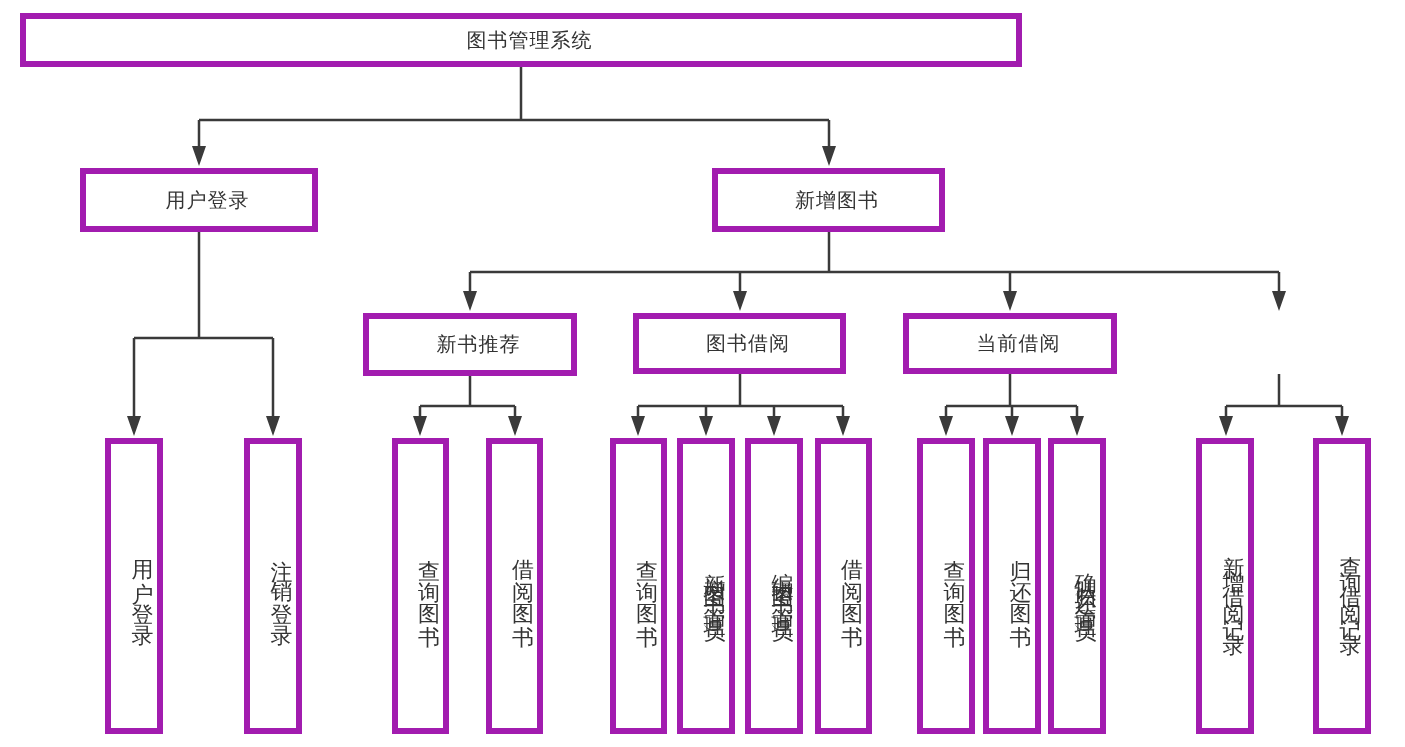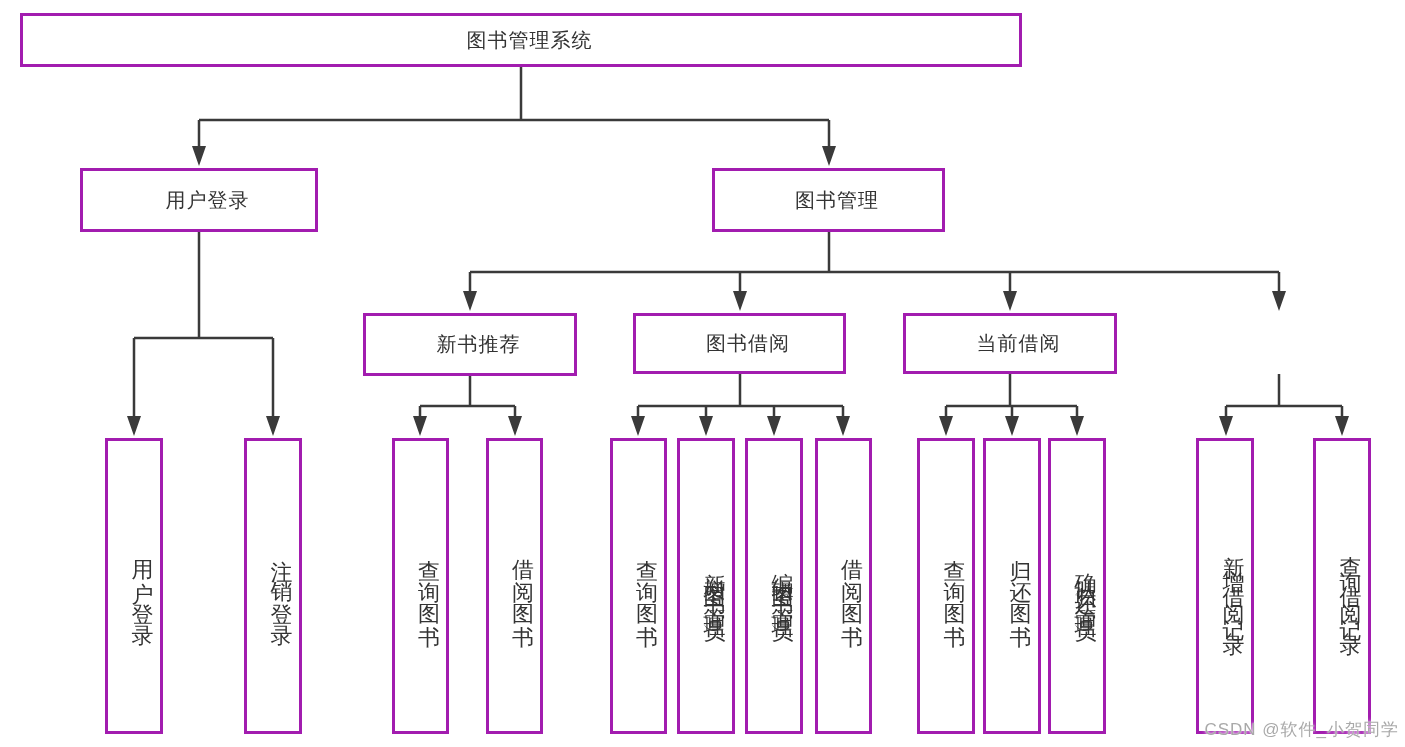--- a/index.html
+++ b/index.html
@@ -7,21 +7,21 @@
     position:relative;
     width:1405px;height:747px;
     background:#ffffff;
     font-family:"Liberation Sans", sans-serif;
     overflow:hidden;
   }
   svg.connectors{position:absolute;left:0;top:0;z-index:0;}
   .hbox,.vbox{
     position:absolute;
     box-sizing:border-box;
-    border:3px solid #a21caf;
+    border:6px solid #a21caf;
     background:#ffffff;
     display:flex;align-items:center;justify-content:center;
     color:#333333;
     z-index:1;
     text-align:center;
     padding-left:17px;
   }
   .hbox{font-size:20px;letter-spacing:1px;}
   .vbox{
     writing-mode:vertical-rl;
@@ -61,21 +61,21 @@
              M631 416 L645 416 L638 436 Z M699 416 L713 416 L706 436 Z
              M767 416 L781 416 L774 436 Z M836 416 L850 416 L843 436 Z
              M939 416 L953 416 L946 436 Z M1005 416 L1019 416 L1012 436 Z
              M1070 416 L1084 416 L1077 436 Z M1219 416 L1233 416 L1226 436 Z
              M1335 416 L1349 416 L1342 436 Z" fill="#3a3a3a" stroke="none"></path>
   </svg>
 
   <div class="hbox" style="left:20px;top:13px;width:1002px;height:54px">图书管理系统</div>
 
   <div class="hbox" style="left:80px;top:168px;width:238px;height:64px">用户登录</div>
-  <div class="hbox" style="left:712px;top:168px;width:233px;height:64px">图书管理</div>
+  <div class="hbox" style="left:712px;top:168px;width:233px;height:64px">新增图书</div>
 
   <div class="hbox" style="left:363px;top:313px;width:214px;height:63px">新书推荐</div>
   <div class="hbox" style="left:903px;top:313px;width:214px;height:61px">当前借阅</div>
   <div class="hbox" style="left:633px;top:313px;width:213px;height:61px">图书借阅</div>
 
   <div class="vbox" style="left: 105px; top: 438px; width: 58px; height: 296px; letter-spacing: 22px;">用户登录</div>
   <div class="vbox" style="left: 244px; top: 438px; width: 58px; height: 296px; letter-spacing: 22px;">注销登录</div>
 
   <div class="vbox" style="left: 392px; top: 438px; width: 57px; height: 296px; letter-spacing: 22px;">查询图书</div>
   <div class="vbox" style="left: 486px; top: 438px; width: 57px; height: 296px; letter-spacing: 22px;">借阅图书</div>
@@ -85,15 +85,14 @@
   <div class="vbox" style="left: 745px; top: 438px; width: 58px; height: 296px; letter-spacing: 7px;">编辑图书（管理员）</div>
   <div class="vbox" style="left: 815px; top: 438px; width: 57px; height: 296px; letter-spacing: 22px;">借阅图书</div>
 
   <div class="vbox" style="left: 917px; top: 438px; width: 58px; height: 296px; letter-spacing: 22px;">查询图书</div>
   <div class="vbox" style="left: 983px; top: 438px; width: 58px; height: 296px; letter-spacing: 22px;">归还图书</div>
   <div class="vbox" style="left: 1048px; top: 438px; width: 58px; height: 296px; letter-spacing: 7px;">确认归还（管理员）</div>
 
   <div class="vbox" style="left: 1196px; top: 438px; width: 58px; height: 296px; letter-spacing: 16px;">新增借阅记录</div>
   <div class="vbox" style="left: 1313px; top: 438px; width: 58px; height: 296px; letter-spacing: 16px;">查询借阅记录</div>
 
-  <div class="watermark">CSDN @软件_小贺同学</div>
 
 </div>
 
 </body></html>

